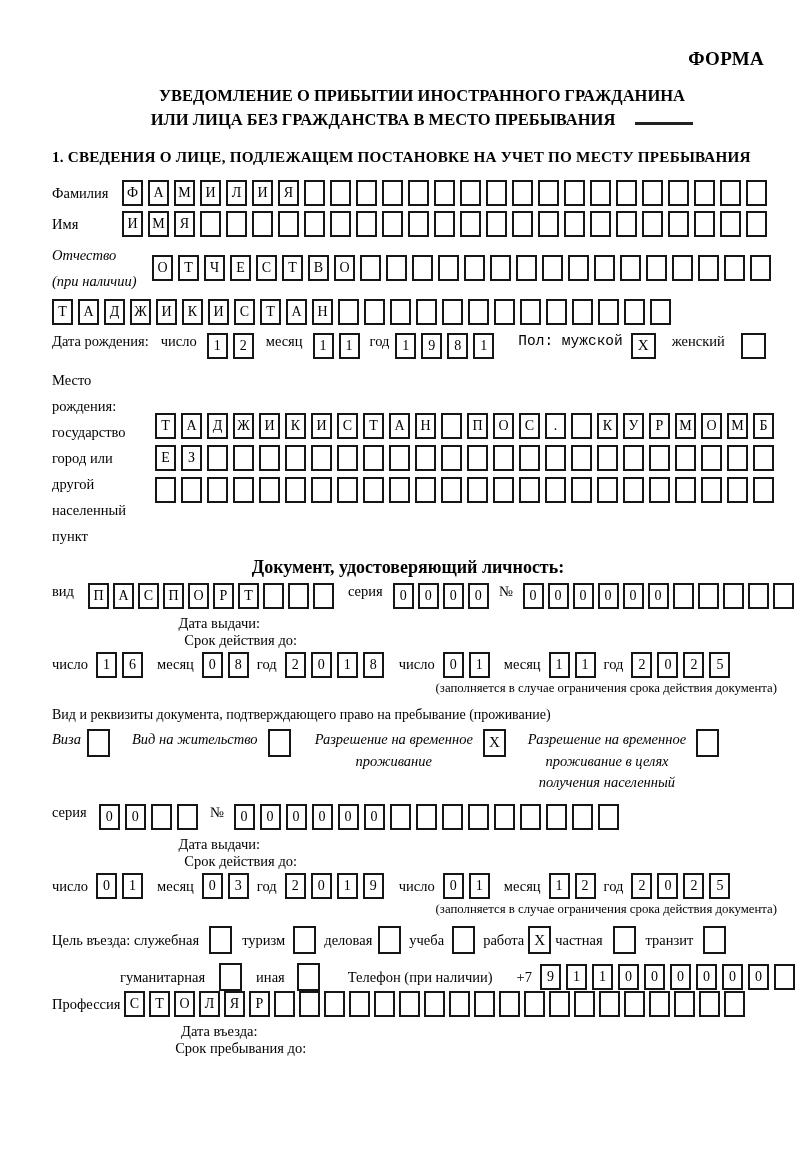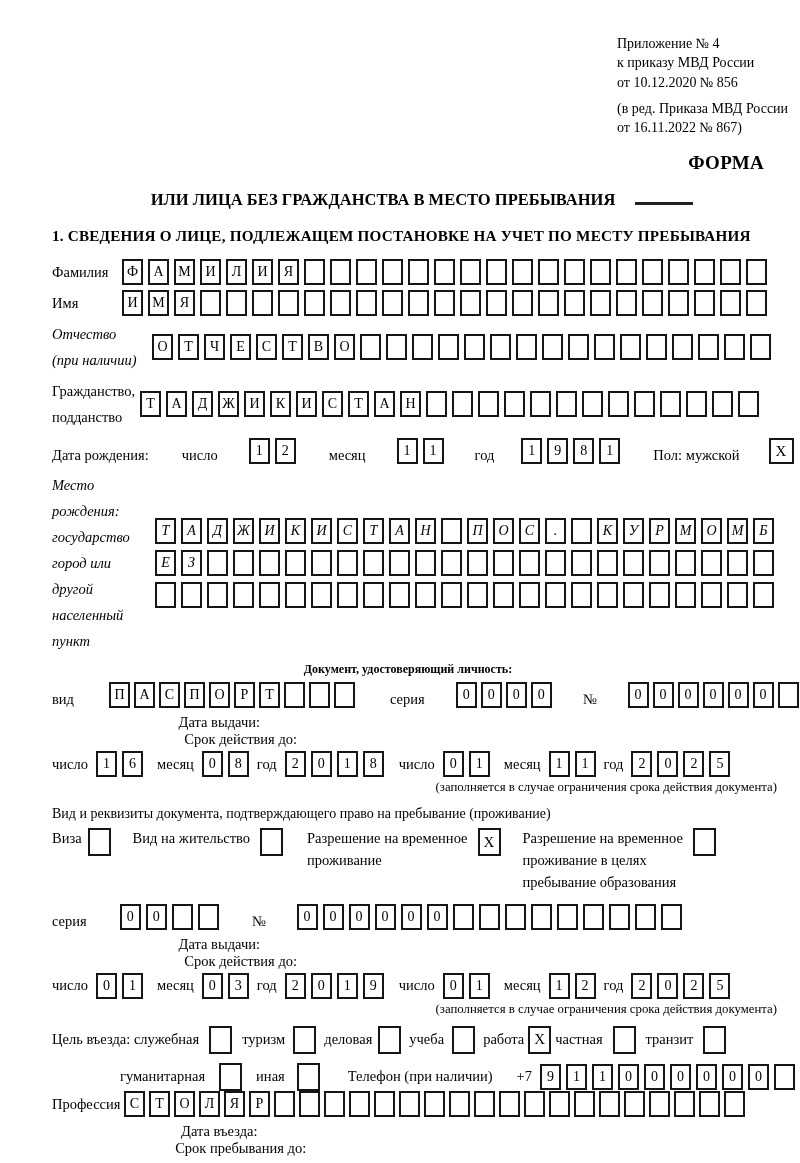--- a/index.html
+++ b/index.html
@@ -20,66 +20,58 @@
   .frow{display:flex;align-items:center;margin-top:5px;}
   .flabel{font-size:14.5px;line-height:26px;flex:0 0 auto;}
   .w70{width:70px;} .w88{width:88px;} .w100{width:100px;font-style:italic;} .w103{width:103px;}
   .cells{display:flex;gap:5px;flex:0 0 auto;}
   .cells.g4{gap:4px;}
   .cell{flex:0 0 auto;width:21px;height:26px;border:2px solid #161616;box-sizing:border-box;
         display:flex;align-items:center;justify-content:center;font-size:14px;background:#fff;}
   .stack{display:flex;flex-direction:column;gap:6px;}
 
   
-  .iline{display:flex;align-items:flex-end;font-size:14.5px;margin-top:5px;gap:21px;}
+  .iline{display:flex;align-items:flex-start;font-size:14.5px;margin-top:5px;}
   .iline .lbl{flex:0 0 auto;}
   .checkbox{flex:0 0 auto;width:23px;height:28px;border:2px solid #161616;box-sizing:border-box;
             display:inline-flex;align-items:center;justify-content:center;font-size:15px;background:#fff;}
   .checkbox.sq{width:25px;height:26px;}
 
-  .center-bold{text-align:center;font-weight:bold;font-size:12px;margin-top:8px;width:712px;}
+  .center-bold{text-align:center;font-weight:bold;font-size:18px;margin-top:8px;width:712px;}
 
   
   .dates-head{display:flex;width:712px;font-size:14.5px;margin-top:6px;flex-direction:column;}
   .dates-head .dh-left{width:47%;text-align:center;}
   .dates-head .dh-right{width:53%;text-align:center;}
   .dates-row{display:flex;width:730px;margin-top:3px;}
   .dhalf{display:flex;align-items:center;font-size:14.5px;}
   .dhalf.left{width:47.5%;}
   .dgap{width:8px;flex:0 0 auto;}
   .note{font-size:12.8px;text-align:right;width:725px;margin-top:3px;}
 
   .plain{font-size:14px;margin-top:8px;line-height:1.5;}
 
   .res-opts{display:flex;align-items:flex-start;margin-top:4px;font-size:14.5px;}
   .res-opt{display:flex;align-items:flex-start;}
-  .opt-label{text-align:left;line-height:1.5;}
+  .opt-label{text-align:center;line-height:1.5;font-style:italic;}
   .res-opt .checkbox{margin-left:10px;margin-top:0;}
 
   .purpose-row{display:flex;align-items:center;font-size:14.5px;margin-top:9px;flex-wrap:nowrap;}
   .purpose-row .lbl{flex:0 0 auto;}
 </style>
 </head>
 <body>
 
 <div class="page">
 
-  <div class="appendix">
-    <div>Приложение № 4</div>
-    <div>к приказу МВД России</div>
-    <div>от 10.12.2020 № 856</div>
-    <div class="rev">
-      <div>(в ред. Приказа МВД России</div>
-      <div>от 16.11.2022 № 867)</div>
-    </div>
-  </div>
 
   <div class="forma">ФОРМА</div>
 
   <div class="title">
+    <div>УВЕДОМЛЕНИЕ О ПРИБЫТИИ ИНОСТРАННОГО ГРАЖДАНИНА</div>
     <div>
       <span>ИЛИ ЛИЦА БЕЗ ГРАЖДАНСТВА В МЕСТО ПРЕБЫВАНИЯ</span><span class="blank-line"></span>
     </div>
   </div>
 
   <div class="sect-head">1. СВЕДЕНИЯ О ЛИЦЕ, ПОДЛЕЖАЩЕМ ПОСТАНОВКЕ НА УЧЕТ ПО МЕСТУ ПРЕБЫВАНИЯ</div>
 
   <div class="frow" style="margin-top:14px;">
     <span class="flabel w70">Фамилия</span>
     <span class="cells">
@@ -169,24 +161,20 @@
         <span class="cell"></span>
         <span class="cell"></span>
         <span class="cell"></span>
         <span class="cell"></span>
         <span class="cell"></span>
         <span class="cell"></span>
       </span>
   </div>
 
   <div class="frow">
-    <span class="flabel w88">
-      <span>Гражданство,</span><br>
-      <span>подданство</span>
-    </span>
     <span class="cells">
         <span class="cell">Т</span>
         <span class="cell">А</span>
         <span class="cell">Д</span>
         <span class="cell">Ж</span>
         <span class="cell">И</span>
         <span class="cell">К</span>
         <span class="cell">И</span>
         <span class="cell">С</span>
         <span class="cell">Т</span>
@@ -220,27 +208,27 @@
         <span class="cell">1</span>
         <span class="cell">1</span>
       </span>
     <span class="lbl" style="margin-left:10px;">год</span>
     <span class="cells" style="margin-left:6px;">
         <span class="cell">1</span>
         <span class="cell">9</span>
         <span class="cell">8</span>
         <span class="cell">1</span>
       </span>
-    <span class="lbl" style="margin-left:12px;">Пол: мужской</span>
+    <span class="lbl" style="margin-left:24px;font-family:Liberation Mono, monospace;">Пол: мужской</span>
     <span class="checkbox sq" style="margin-left:8px;">X</span>
     <span class="lbl" style="margin-left:16px;">женский</span>
     <span class="checkbox sq" style="margin-left:16px;"></span>
   </div>
 
-  <div class="frow" style="margin-top:8px;font-style:italic;">
+  <div class="frow" style="margin-top:8px;">
     <span class="flabel w103">
       <span>Место рождения:</span><br>
       <span>государство</span><br>
       <span>город или другой</span><br>
       <span>населенный пункт</span>
     </span>
     <span class="stack">
       <span class="cells">
           <span class="cell">Т</span>
           <span class="cell">А</span>
@@ -432,21 +420,21 @@
       <span class="opt-label">
         <span>Разрешение на временное</span><br>
         <span>проживание</span>
       </span>
       <span class="checkbox">X</span>
     </span>
     <span class="res-opt" style="margin-left:22px;">
       <span class="opt-label">
         <span>Разрешение на временное</span><br>
         <span>проживание в целях</span><br>
-        <span>пребывание образования</span>
+        <span>получения населенный</span>
       </span>
       <span class="checkbox"></span>
     </span>
   </div>
 
   <div class="iline" style="margin-top:10px;">
     <span class="lbl">серия</span>
     <span class="cells" style="margin-left:12px;">
         <span class="cell">0</span>
         <span class="cell">0</span>

